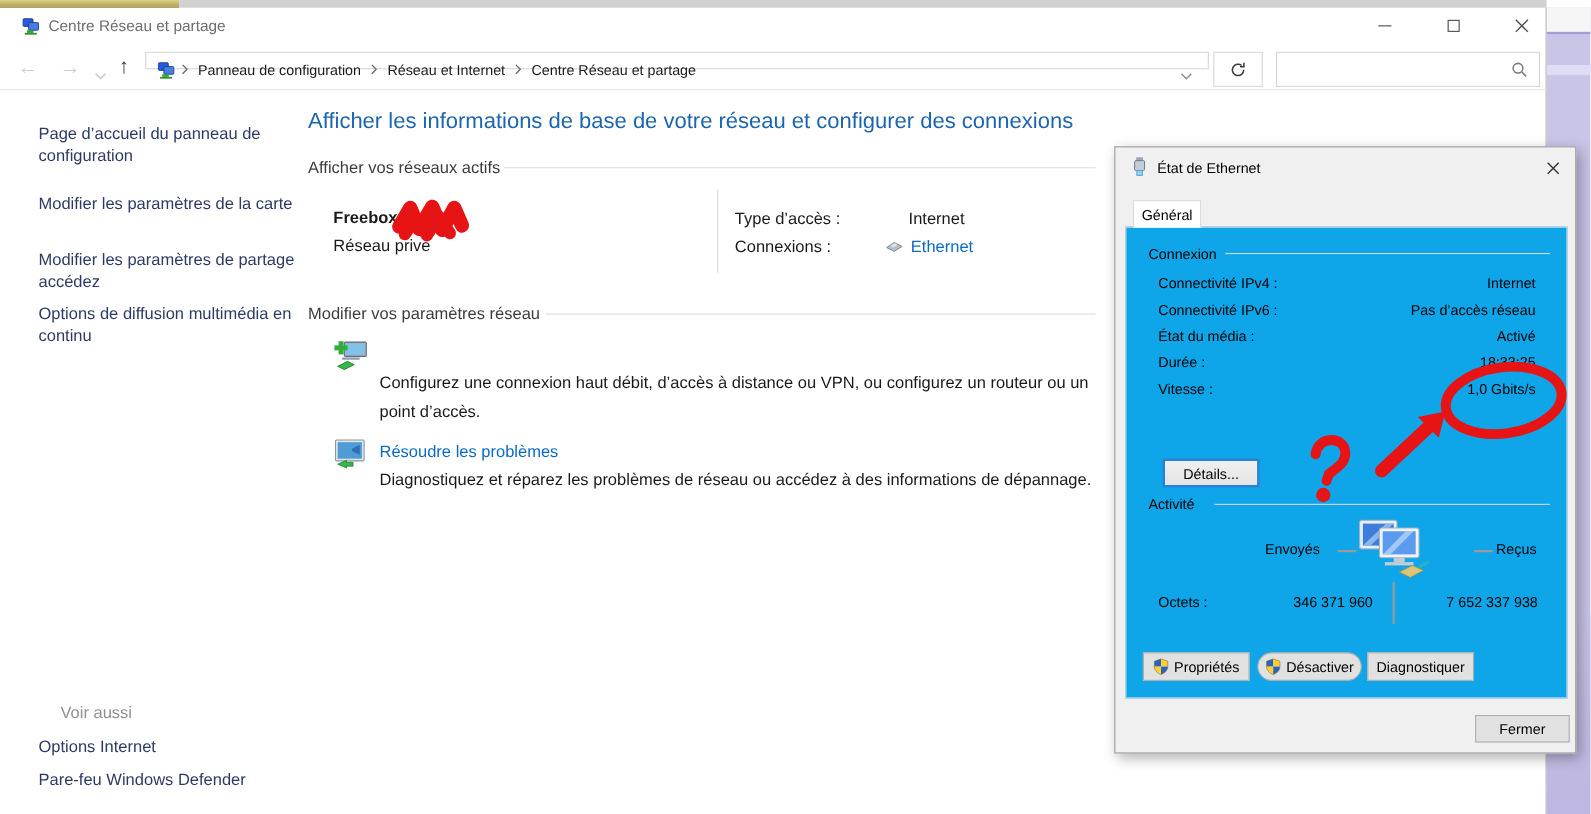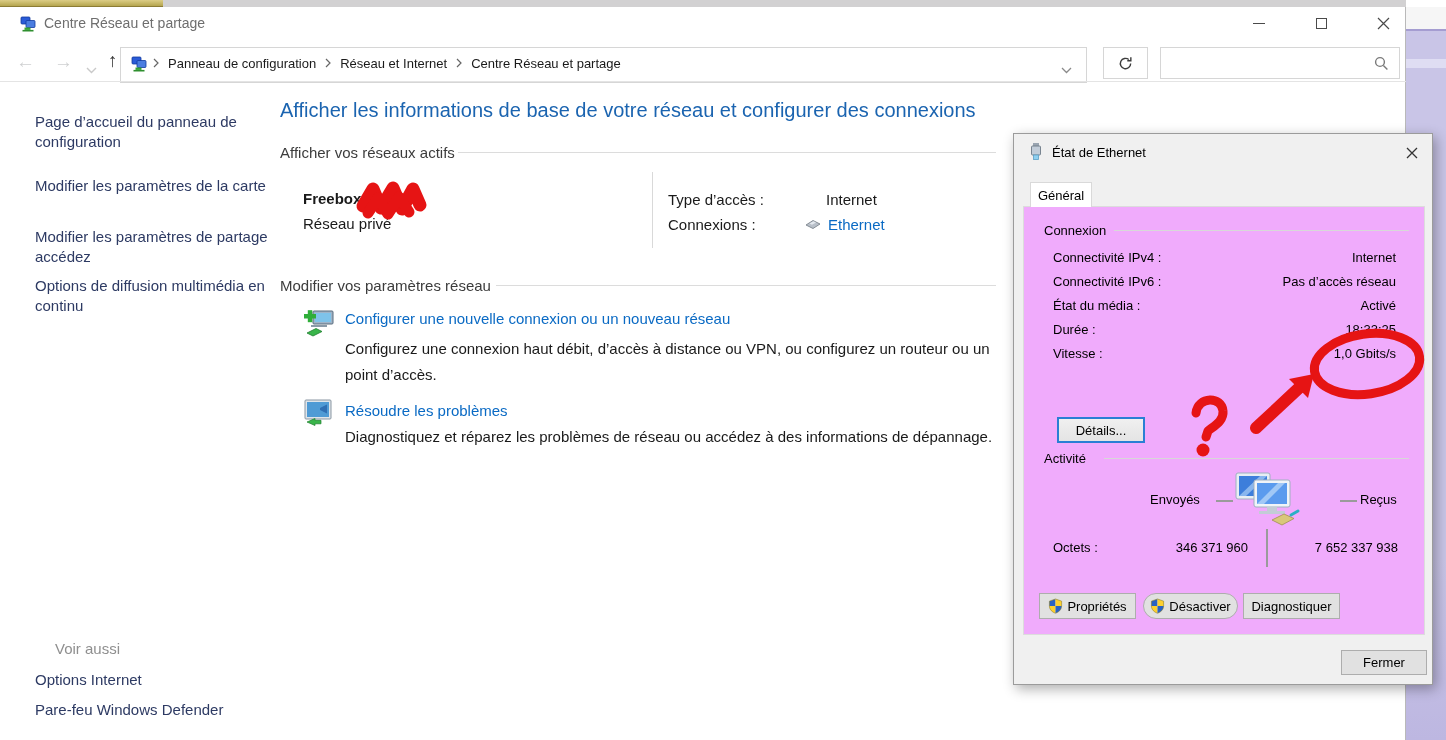--- a/index.html
+++ b/index.html
@@ -45,21 +45,21 @@
   .blue-link { font-size:15px; color:#0a6ac4; cursor:pointer; }
   .v-div { width:1px; background:#d9d9d9; }
 
   
   .dialog { left:1013px; top:133px; width:420px; height:552px; background:#f0f0f0;
     border:1px solid #9b9b9b; box-shadow:3px 4px 12px rgba(0,0,0,.32); }
   .dlg-title { font-size:13px; color:#000; }
   .dlg-tab { left:16px; top:48px; width:62px; height:25px; background:#fff;
     border:1px solid #d9d9d9; border-bottom:none; font-size:13px; color:#000;
     display:flex; align-items:center; justify-content:center; z-index:3; cursor:pointer; }
-  .dlg-panel { left:9px; top:72px; width:402px; height:429px; background:#f0abfc;
+  .dlg-panel { left:9px; top:72px; width:402px; height:429px; background:#0ea5e9;
     border:1px solid #dcdcdc; z-index:2;padding-left:28px; }
   .grp-label { font-size:13px; color:#000; white-space:nowrap; }
   .grp-line { height:1px; background:#d8d8d8; }
   .row-label { font-size:13px; color:#000; white-space:nowrap; }
   .row-value { font-size:13px; color:#000; text-align:right; white-space:nowrap; }
   .dlg-btn { background:#e1e1e1; border:1px solid #adadad; font-size:13px; color:#000;
     display:flex; align-items:center; justify-content:center; gap:4px; cursor:pointer;
     font-family:"Liberation Sans", sans-serif; }
   .details-btn { border:2px solid #2a7fd4; background:linear-gradient(#f0f0f0,#e4e4e4); }
   .dash { height:2px; background:#9a9a9a; }
@@ -105,21 +105,21 @@
 
   <div class="abs navglyph" style="left:16px; top:52px; color:#cfd0d1;">←</div>
   <div class="abs navglyph" style="left:54px; top:52px; color:#cfd0d1;">→</div>
   <span class="abs" style="left:86px; top:60px;">
     <svg width="11" height="7" viewBox="0 0 11 7">
         <path d="M1 1 L5.5 5.5 L10 1" fill="none" stroke="#c9c9c9" stroke-width="1.4"></path>
       </svg>
   </span>
   <div class="abs navglyph" style="left:108px; top:51px; color:#3a3a3a;">↑</div>
 
-  <div class="abs boxed" style="left:120px; top:47px; width:967px; height:36px;">
+  <div class="abs boxed" style="left:132px; top:47px; width:967px; height:16px;">
     <span class="abs" style="left:10px; top:8px;">
       <svg width="16" height="16" viewBox="0 0 16 16">
         <rect x="1" y="1" width="9" height="7" rx="1" fill="#2a5bd7" stroke="#123a9e" stroke-width="0.8"></rect>
         <rect x="6" y="4.5" width="9" height="7" rx="1" fill="#4a7de0" stroke="#123a9e" stroke-width="0.8"></rect>
         <rect x="4.5" y="11.5" width="6" height="2.4" fill="#35a235"></rect>
         <rect x="2.5" y="13.9" width="11" height="1.6" fill="#2f8f2f"></rect>
       </svg>
     </span>
     <div class="abs" style="left:32px; top:0; height:30px; display:flex; align-items:center; gap:9px;">
       <span class="crumb-sep">
@@ -201,21 +201,20 @@
   <span class="abs" style="left:301px; top:306px;">
     <svg width="34" height="34" viewBox="0 0 34 34">
       <rect x="12" y="5" width="20" height="13" rx="1" fill="#9fb4c8" stroke="#5a6c7d"></rect>
       <rect x="14" y="7" width="16" height="9" fill="#7ec3ea"></rect>
       <rect x="10" y="19" width="16" height="2" fill="#8a9aa8"></rect>
       <rect x="3" y="8" width="12" height="4.5" fill="#2fae3a"></rect>
       <rect x="6.8" y="4.2" width="4.5" height="12" fill="#2fae3a"></rect>
       <path d="M6 27 L15 22.5 L21 25.5 L12 30 Z" fill="#39b54a" stroke="#1e7e2e" stroke-width="0.8"></path>
     </svg>
   </span>
-  <div class="abs blue-link" style="left:345px; top:310px;">Configurer une nouvelle connexion ou un nouveau réseau</div>
   <div class="abs body-text" style="left:345px; top:336px; width:650px; line-height:26px;">Configurez une connexion haut débit, d’accès à distance ou VPN, ou configurez un routeur ou un point d’accès.</div>
 
   <span class="abs" style="left:303px; top:398px;">
     <svg width="30" height="30" viewBox="0 0 30 30">
       <rect x="2" y="2" width="26" height="19" rx="1" fill="#dfe5ea" stroke="#8a97a3"></rect>
       <rect x="4" y="4" width="22" height="15" fill="#4f9bd5"></rect>
       <path d="M17 10 L24 6.5 L24 15.5 L17 12 Z" fill="#2f6fb3"></path>
       <path d="M4 24 L12 20.5 L12 22.3 L18 22.3 L18 25.8 L12 25.8 L12 27.5 Z" fill="#39b54a" stroke="#1e7e2e" stroke-width="0.7"></path>
     </svg>
   </span>

